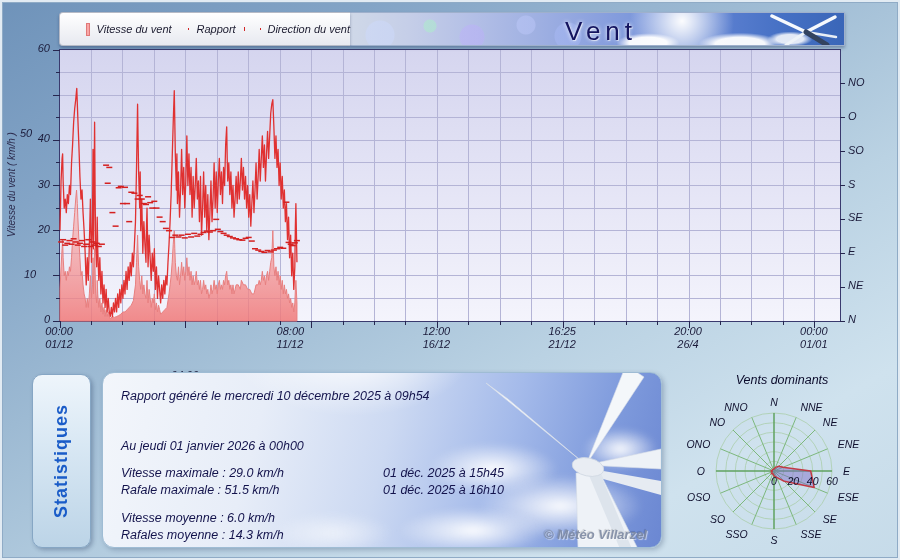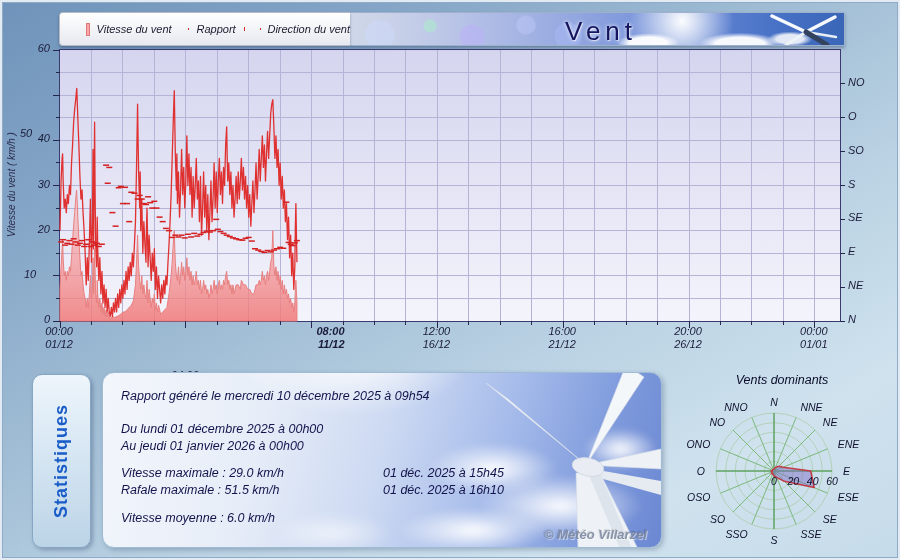--- a/index.html
+++ b/index.html
@@ -302,35 +302,35 @@
       <div class="tick-label" style="left: 846px; top: 107.75px; width: 34px; text-align: left;">O</div>
       <div class="tick-label" style="left: 846px; top: 73.88px; width: 34px; text-align: left;">NO</div>
       <div class="xlab" style="left: 23px; top: 323px; width: 68px; text-align: center;">
         <div>00:00</div>
         <div>01/12</div>
       </div>
       <div class="xlab" style="left: 148.81px; top: 323px; width: 68px; text-align: center; margin-top: 44px;">
         <div>04:00</div>
         <div>06/12</div>
       </div>
-      <div class="xlab" style="left: 274.61px; top: 323px; width: 68px; text-align: right; font-weight: bold;">
+      <div class="xlab" style="left: 274.61px; top: 323px; width: 68px; text-align: left;">
         <div>08:00</div>
         <div>11/12</div>
       </div>
       <div class="xlab" style="left: 400.42px; top: 323px; width: 68px; text-align: center;">
         <div>12:00</div>
         <div>16/12</div>
       </div>
       <div class="xlab" style="left: 526.23px; top: 323px; width: 68px; text-align: center;">
-        <div>16:00</div>
+        <div>16:25</div>
         <div>21/12</div>
       </div>
       <div class="xlab" style="left: 652.03px; top: 323px; width: 68px; ">
         <div>20:00</div>
-        <div>26/12</div>
+        <div>26/4</div>
       </div>
       <div class="xlab" style="left: 777.84px; top: 323px; width: 68px; text-align: center;">
         <div>00:00</div>
         <div>01/01</div>
       </div>
     </div>
 
   <div class="stats-tab">
     <span class="stats-tab-text">Statistiques</span>
   </div>
@@ -345,31 +345,31 @@
       <polygon points="160,92 60,10 82,26" fill="#f2f5f9" stroke="#d7dee8" stroke-width="0.6"></polygon>
       <polygon points="160,92 200,-8 218,4" fill="#f4f7fa" stroke="#d7dee8" stroke-width="0.6"></polygon>
       <polygon points="160,92 235,76 235,96" fill="#eef2f7" stroke="#d7dee8" stroke-width="0.6"></polygon>
       <polygon points="166,96 235,108 235,122 170,104" fill="#e6ebf2"></polygon>
       <polygon points="150,100 174,100 212,176 152,176" fill="#eef2f7" stroke="#d2dae4" stroke-width="0.6"></polygon>
       <polygon points="162,100 174,100 206,176 194,176" fill="#dde4ec"></polygon>
       <ellipse cx="162" cy="94" rx="16" ry="9" fill="#e9edf3" stroke="#cfd8e2" stroke-width="0.8" transform="rotate(12 162 94)"></ellipse>
     </svg>
     <div class="stats-text">
       <div class="s-row" style="top:16px;font-style:italic;">Rapport généré le mercredi 10 décembre 2025 à 09h54</div>
-      <div class="s-row" style="top:49px;">Du lundi 01 décembre 2025 à 00h00</div>
       <div class="s-row" style="top:66px;">Au jeudi 01 janvier 2026 à 00h00</div>
       <div class="s-row" style="top:93px;">
         <span>Vitesse maximale : 29.0 km/h</span>
         <span class="s-col2">01 déc. 2025 à 15h45</span>
       </div>
       <div class="s-row" style="top:110px;">
         <span>Rafale maximale : 51.5 km/h</span>
         <span class="s-col2">01 déc. 2025 à 16h10</span>
       </div>
       <div class="s-row" style="top:138px;">Vitesse moyenne : 6.0 km/h</div>
+      <div class="s-row" style="top:155px;">Rafales moyenne : 14.3 km/h</div>
     </div>
     <div class="watermark">© Météo Villarzel</div>
   </div>
 
   <div class="rose-title">Vents dominants</div>
   <svg id="rose-svg" width="180" height="164">
       <g>
         <circle cx="82" cy="80" r="9.7" fill="none" stroke="#abceab" stroke-width="0.8"></circle>
         <circle cx="82" cy="80" r="19.3" fill="none" stroke="#abceab" stroke-width="0.8"></circle>
         <circle cx="82" cy="80" r="29.0" fill="none" stroke="#abceab" stroke-width="0.8"></circle>

